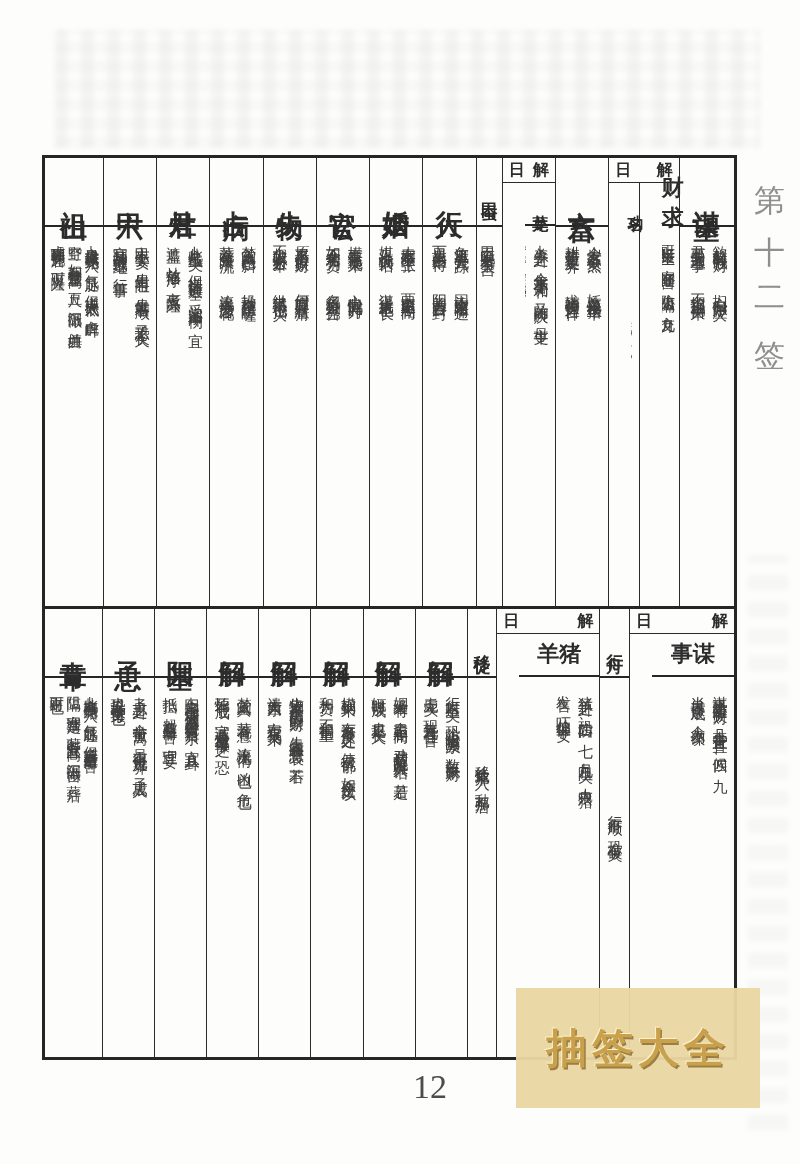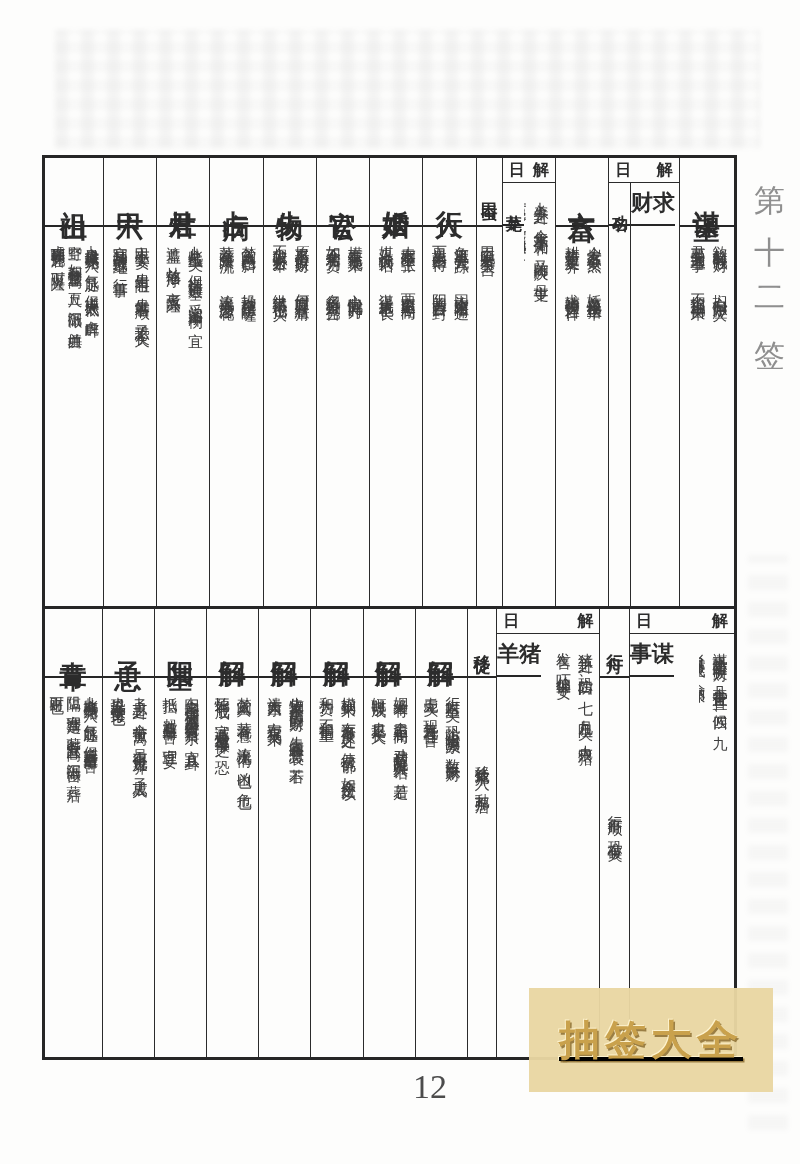--- a/index.html
+++ b/index.html
@@ -29,37 +29,37 @@
   .col + .col{border-left:1.5px solid #2b2b2b;}
 
   .hdr{height:69px;flex:none;border-bottom:2px solid #262626;display:flex;align-items:center;justify-content:center;
     color:#2c2c2c;box-sizing:border-box;}
   .hdr.v{writing-mode:vertical-rl;text-orientation:upright;font-size:27px;font-weight:600;letter-spacing:3px;line-height:1;}
   .hdr.vs{writing-mode:vertical-rl;text-orientation:upright;font-size:17px;font-weight:600;letter-spacing:3px;line-height:1;}
 
   .strip{height:25px;flex:none;border-bottom:1.5px solid #2b2b2b;display:flex;align-items:center;
     justify-content:space-between;padding:0 6px;font-size:16px;font-weight:600;color:#2c2c2c;box-sizing:border-box;}
   .gbody{flex:1;display:flex;min-height:0;}
-  .gcol{display:flex;flex-direction:row;min-width:0;flex-basis:0;}
+  .gcol{display:flex;flex-direction:column;min-width:0;flex-basis:0;padding-left:22px;}
   .gcol + .gcol{border-left:1.5px solid #2b2b2b;}
   .ghdr{height:42.5px;flex:none;border-bottom:2px solid #262626;display:flex;align-items:center;
     justify-content:space-evenly;font-size:22px;font-weight:600;color:#2c2c2c;box-sizing:border-box;}
   .ghdr.vs{writing-mode:vertical-rl;text-orientation:upright;font-size:16px;letter-spacing:1px;}
 
   .cells{flex:1;min-height:0;writing-mode:vertical-rl;text-orientation:upright;overflow:hidden;
     padding:7px 3px 0 0;color:#3e3e3e;font-size:15px;box-sizing:border-box;}
   .vl{white-space:pre;line-height:22px;letter-spacing:2px;}
   .cells.tight{font-size:14.5px;}
   .cells.tight .vl{line-height:17px;letter-spacing:1.5px;}
 
   .page-num{position:absolute;left:380px;top:1068px;width:100px;text-align:center;
     font-family:"Liberation Serif","DejaVu Serif",serif;font-size:34px;color:#4c4c4c;}
 
-  .watermark{position:absolute;left:529px;top:988px;width:244px;height:104px;z-index:6;
-    background:rgba(233,214,162,.96);display:flex;align-items:center;justify-content:center;text-decoration:underline;}
+  .watermark{position:absolute;left:516px;top:988px;width:244px;height:120px;z-index:6;
+    background:rgba(233,214,162,.96);display:flex;align-items:center;justify-content:center;}
   .watermark span{font-size:41px;font-weight:700;letter-spacing:5px;color:#c9a14c;
     text-shadow:-1px -1px 0 rgba(255,245,210,.9), 1.5px 1.5px 0 rgba(140,110,50,.85);}
 </style>
 </head>
 <body>
 
 <div class="sheet">
   <div class="bleed-top"></div>
   <div class="bleed-right"></div>
 
@@ -269,21 +269,21 @@
             <div class="vl">　　　　　　　行舟不顺　恐有破失</div>
             <div class="vl">　　　　　　　　　切宜守旧</div>
           </div>
         </div>
         <div class="col" style="flex-grow: 110;">
           <div class="strip">
             <span>日</span>
             <span>解</span>
           </div>
           <div class="gbody">
-            <div class="gcol" style="flex-grow: 56; gap: 25px;">
+            <div class="gcol" style="flex-grow: 56;">
               <div class="ghdr">事谋</div>
               <div class="cells">
                 <div class="vl">谋事恐防是非失财　凡事宜行正直　候四、九</div>
                 <div class="vl">肖犬者谋定成　余人勿谋</div>
               </div>
             </div>
           </div>
         </div>
       </div>
   </div>

